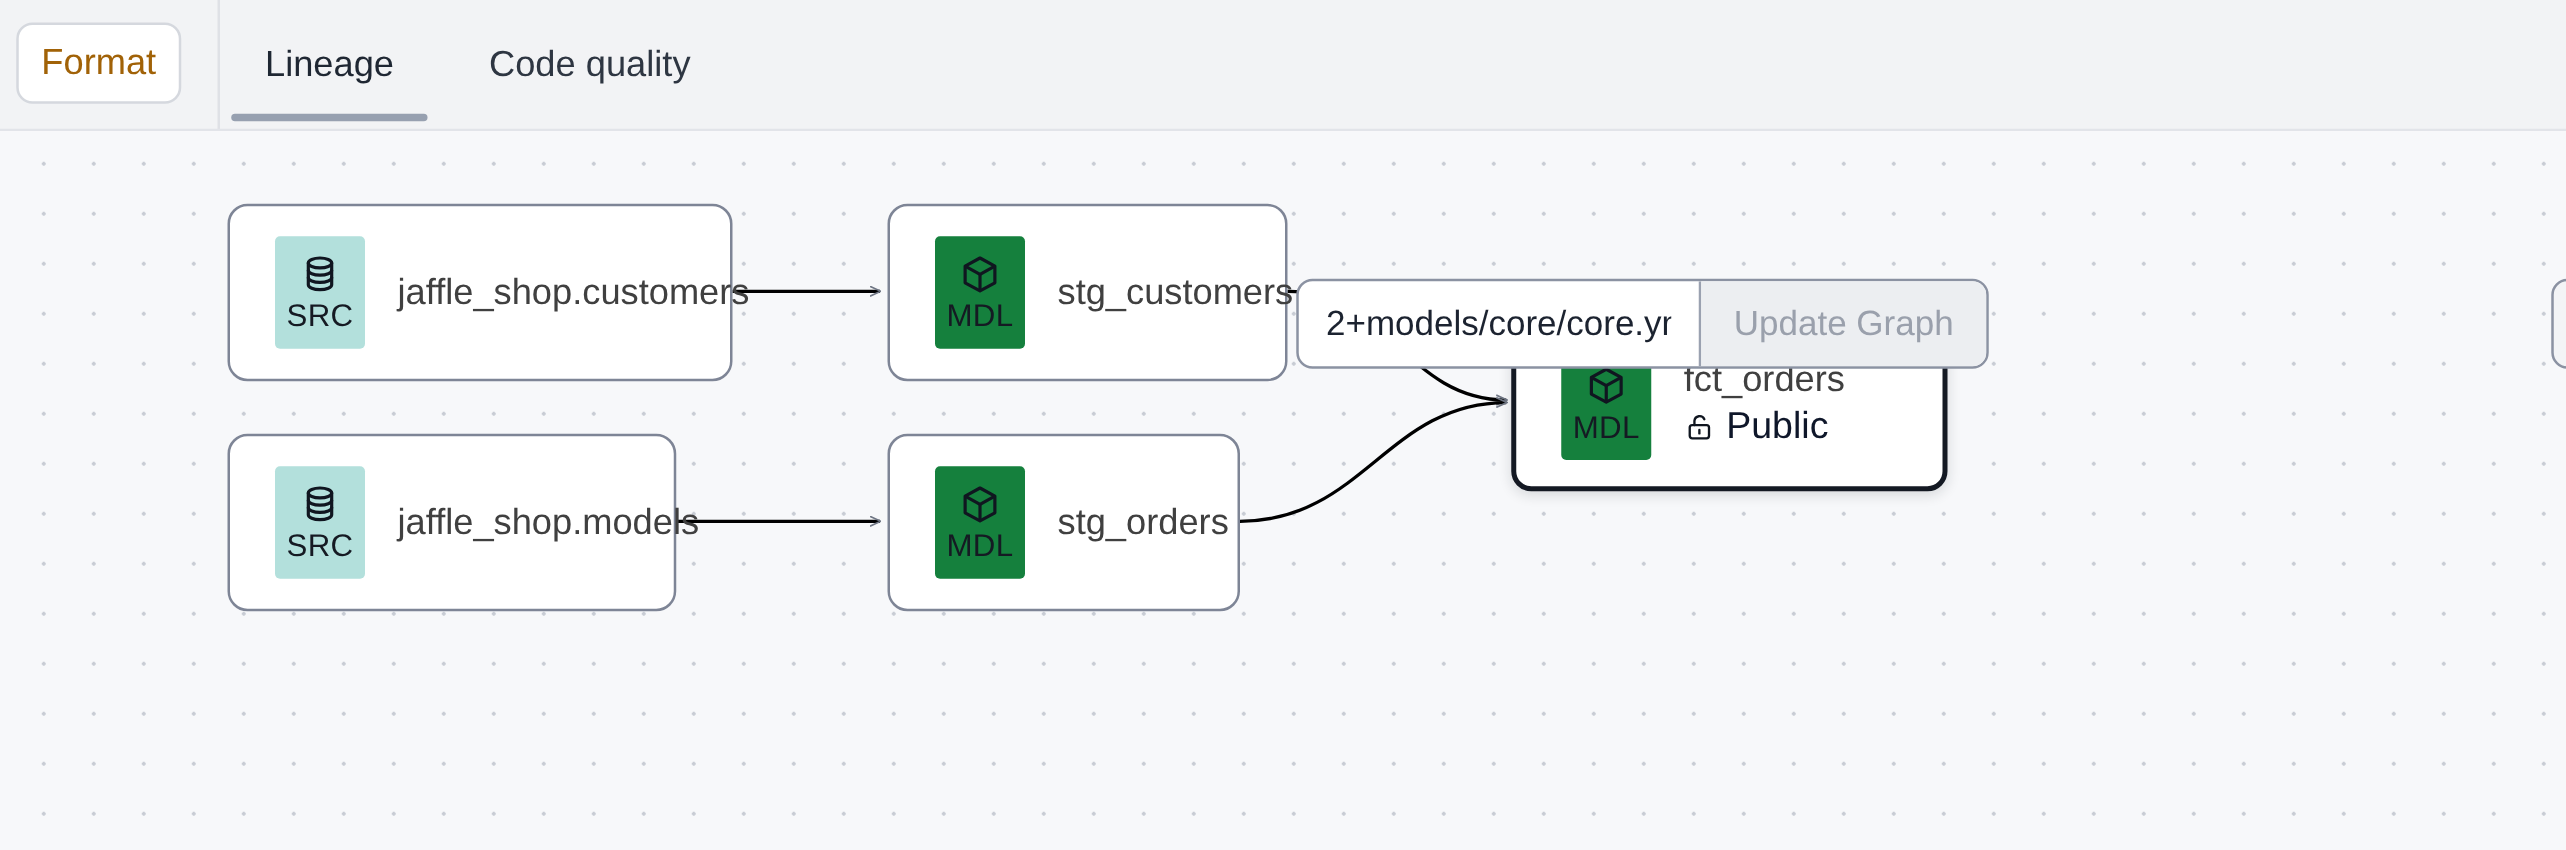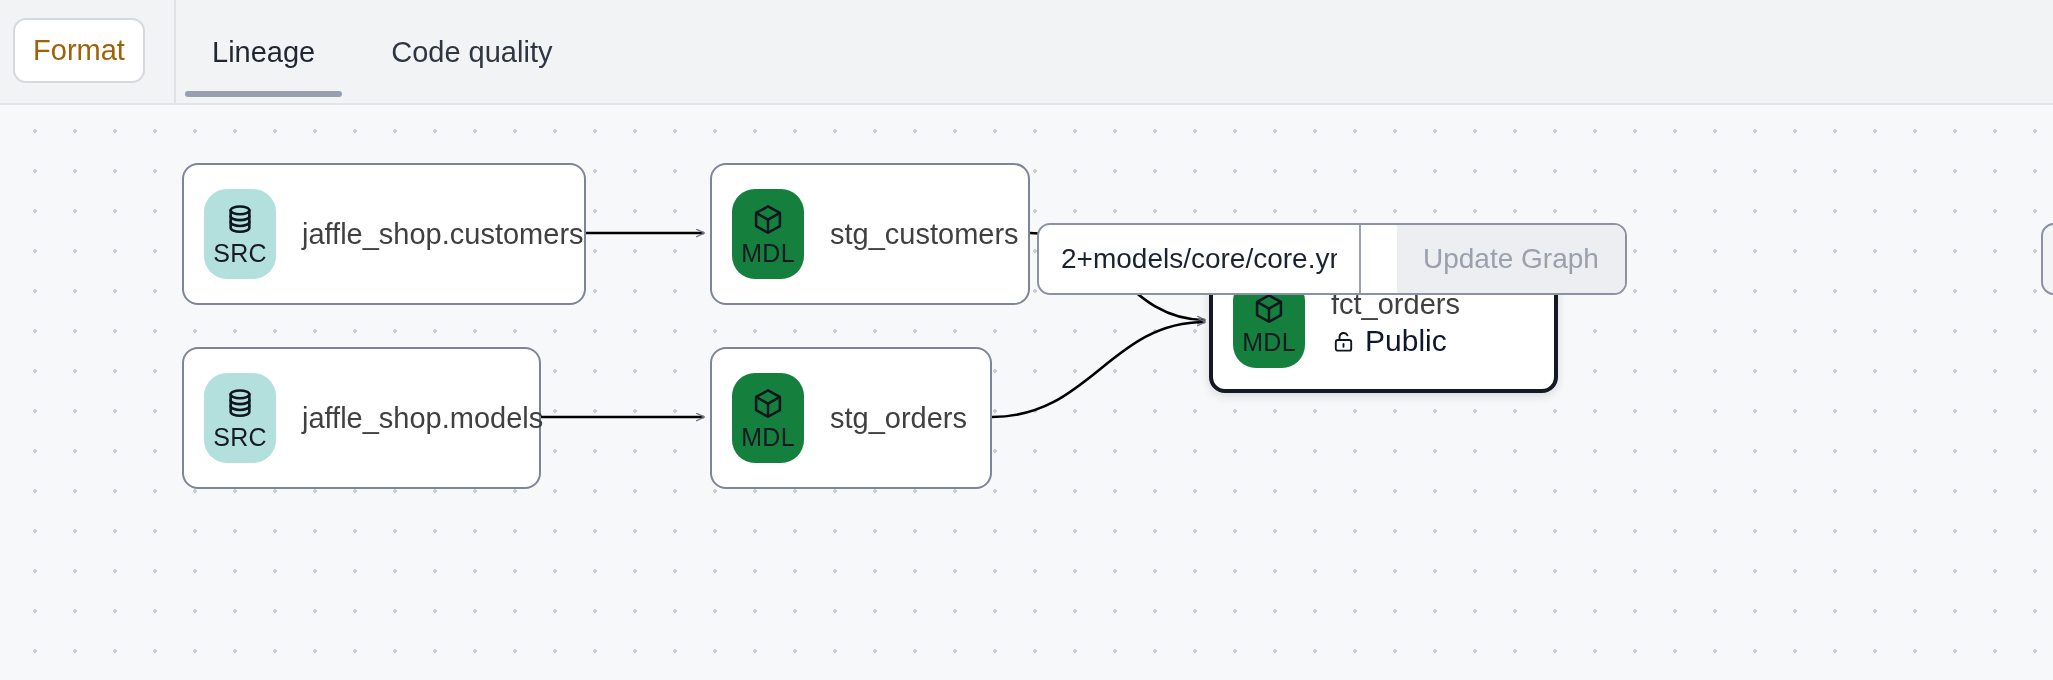--- a/index.html
+++ b/index.html
@@ -136,27 +136,27 @@
     cursor: pointer;
   }
   .node.selected {
     border: 4px solid #141923;
     box-shadow: 0 3px 10px rgba(20,25,35,0.14);
   }
 
   .badge {
     width: 72px;
     height: 90px;
-    border-radius: 23px;
+    border-radius: 4px;
     display: flex;
     flex-direction: column;
     align-items: center;
     justify-content: center;
     flex: 0 0 auto;
-    margin-left: 20px;
+    margin-left: 36px;
   }
   .badge.src { background: #b3e0dc; }
   .badge.mdl { background: #15803d; }
 
   .badge svg { display: block; }
 
   .badge-label {
     font-size: 25px;
     color: #151a23;
     line-height: 1;
@@ -223,21 +223,20 @@
 
   .update-graph-btn {
     background: #eceef1;
     border: none;
     font-family: "Liberation Sans", sans-serif;
     font-size: 28px;
     color: #9aa0ac;
     padding: 0 26px;
     cursor: pointer;
     white-space: nowrap;
-    margin-left: 36px;
   }
 
   .side-control {
     position: absolute;
     left: 2041px;
     top: 118px;
     width: 60px;
     height: 72px;
     background: #f3f4f6;
     border: 2px solid #8b92a2;

